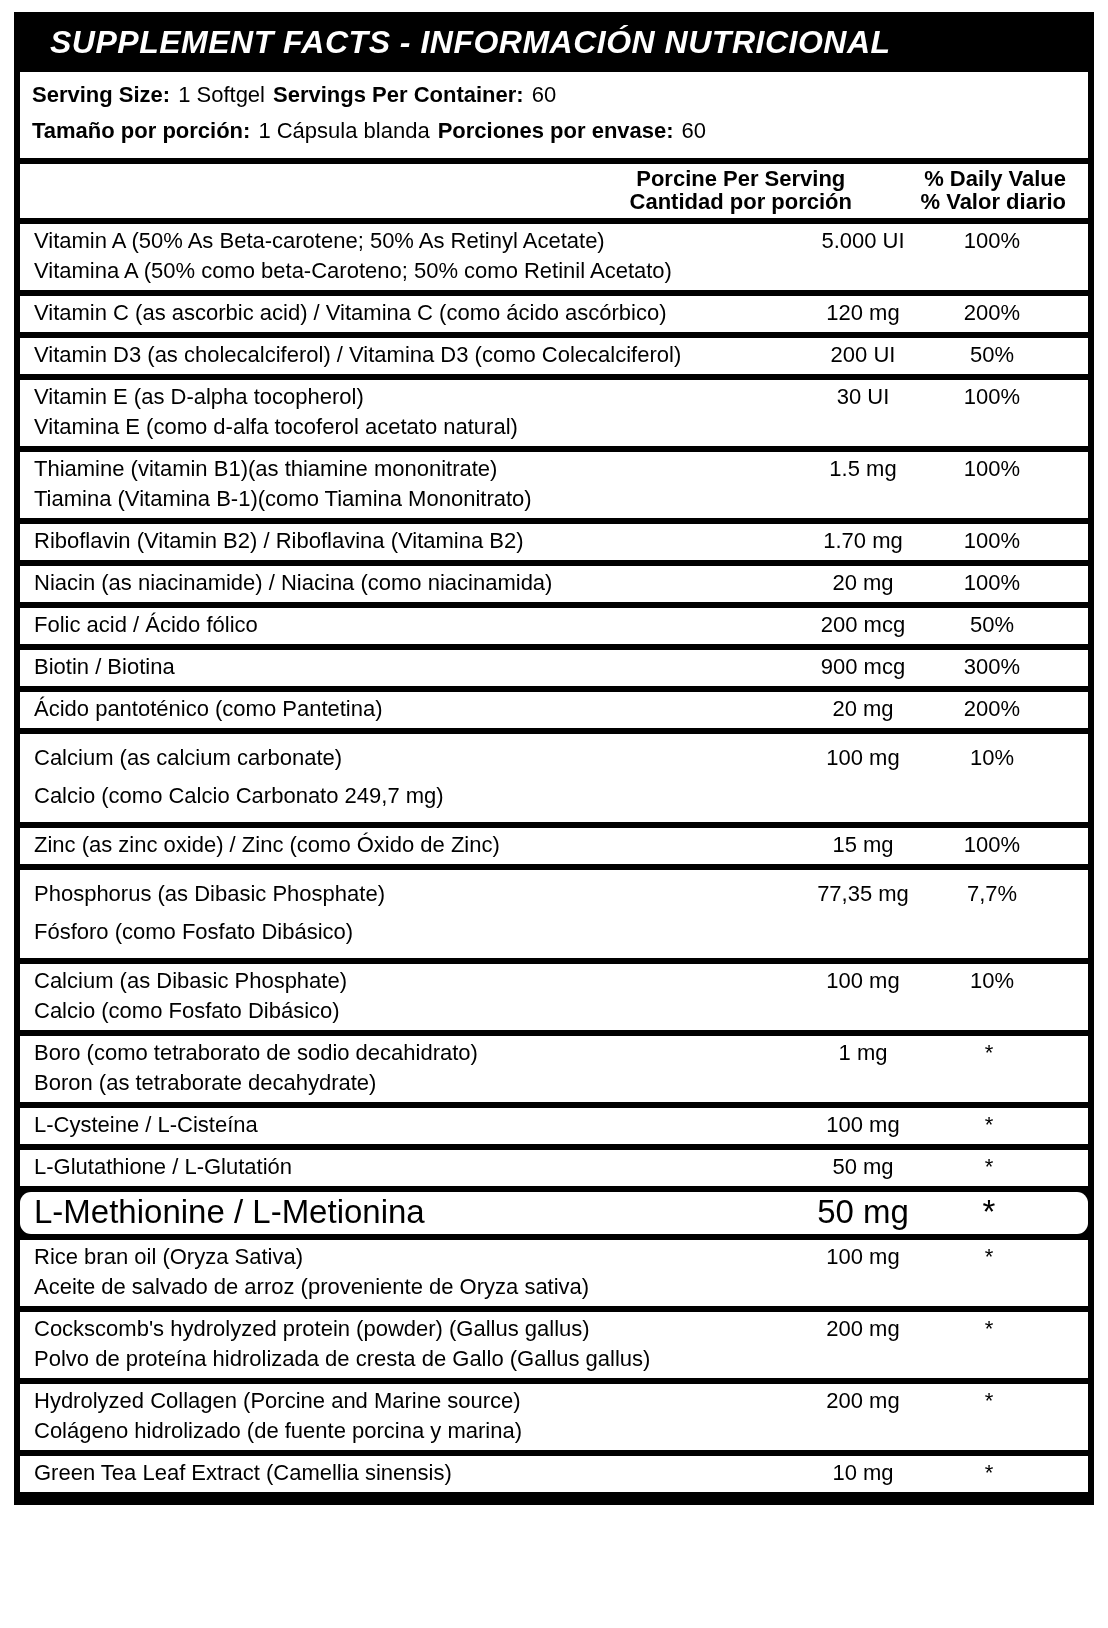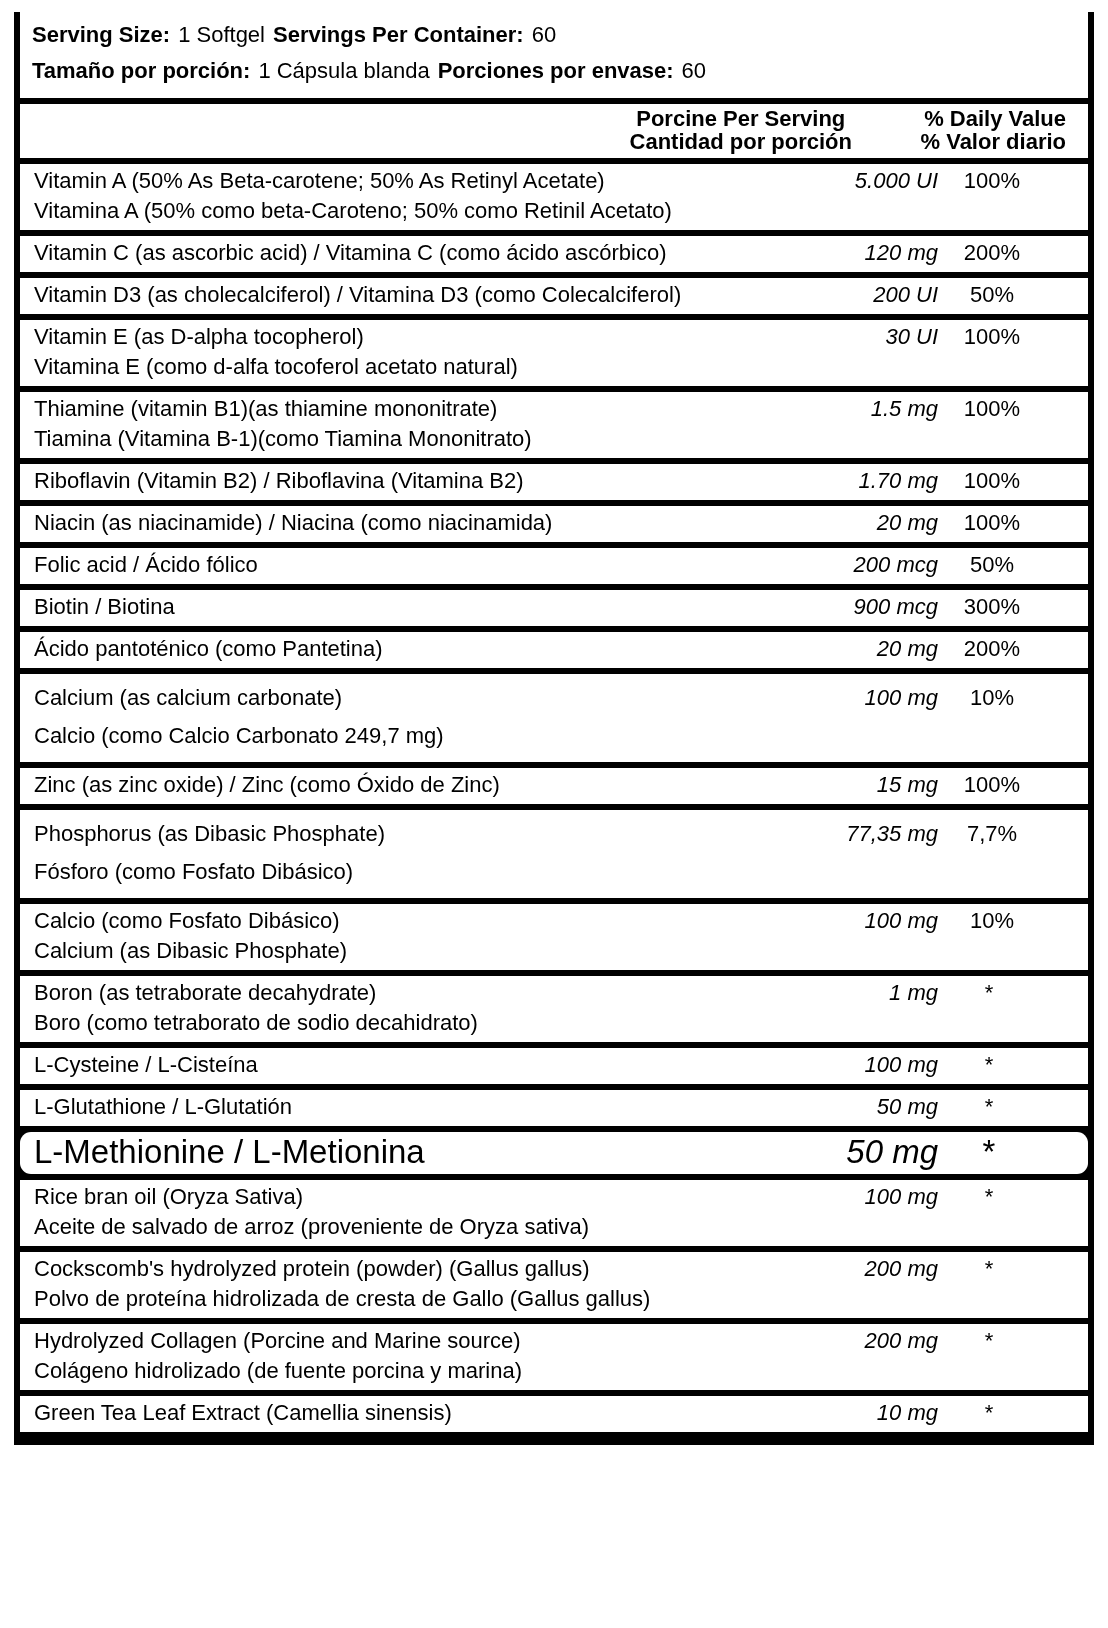--- a/index.html
+++ b/index.html
@@ -59,42 +59,42 @@
     display: flex;
     align-items: flex-start;
     padding: 2px 0 4px 14px;
     font-size: 22px;
     line-height: 30px;
     font-weight: normal;
   }
   .row .name { flex: 1; }
   .row .amt {
     width: 150px;
-    text-align: right;
+    text-align: center;
     white-space: nowrap;
     flex-shrink: 0;
-    font-style: italic;
   }
   .row .dv {
     width: 150px;
     text-align: center;
     padding-right: 42px;
     box-sizing: border-box;
     white-space: nowrap;
     flex-shrink: 0;
   }
   .row .dv.star { padding-right: 48px; }
   .row.tall { line-height: 38px; padding-top: 5px; padding-bottom: 7px; }
   .row.large { font-size: 33px; line-height: 36px; border-radius: 11px; }
 </style>
 </head>
 <body>
 
 <div class="label">
 
+  <div class="title">SUPPLEMENT FACTS - INFORMACIÓN NUTRICIONAL</div>
 
   <div class="box serving">
     <div>
       <span class="bld">Serving Size:</span><span class="lt">1 Softgel</span><span class="bld">Servings Per Container:</span><span class="lt">60</span>
     </div>
     <div>
       <span class="bld">Tamaño por porción:</span><span class="lt">1 Cápsula blanda</span><span class="bld">Porciones por envase:</span><span class="lt">60</span>
     </div>
   </div>
 
@@ -201,30 +201,30 @@
       <div class="box row tall">
         <div class="name">
           <div>Phosphorus (as Dibasic Phosphate)</div>
           <div>Fósforo (como Fosfato Dibásico)</div>
         </div>
         <div class="amt">77,35 mg</div>
         <div class="dv">7,7%</div>
       </div>
       <div class="box row">
         <div class="name">
+          <div>Calcium (as Dibasic Phosphate)</div>
           <div>Calcio (como Fosfato Dibásico)</div>
-          <div>Calcium (as Dibasic Phosphate)</div>
         </div>
         <div class="amt">100 mg</div>
         <div class="dv">10%</div>
       </div>
       <div class="box row">
         <div class="name">
+          <div>Boro (como tetraborato de sodio decahidrato)</div>
           <div>Boron (as tetraborate decahydrate)</div>
-          <div>Boro (como tetraborato de sodio decahidrato)</div>
         </div>
         <div class="amt">1 mg</div>
         <div class="dv star">*</div>
       </div>
       <div class="box row">
         <div class="name">
           <div>L-Cysteine / L-Cisteína</div>
         </div>
         <div class="amt">100 mg</div>
         <div class="dv star">*</div>

